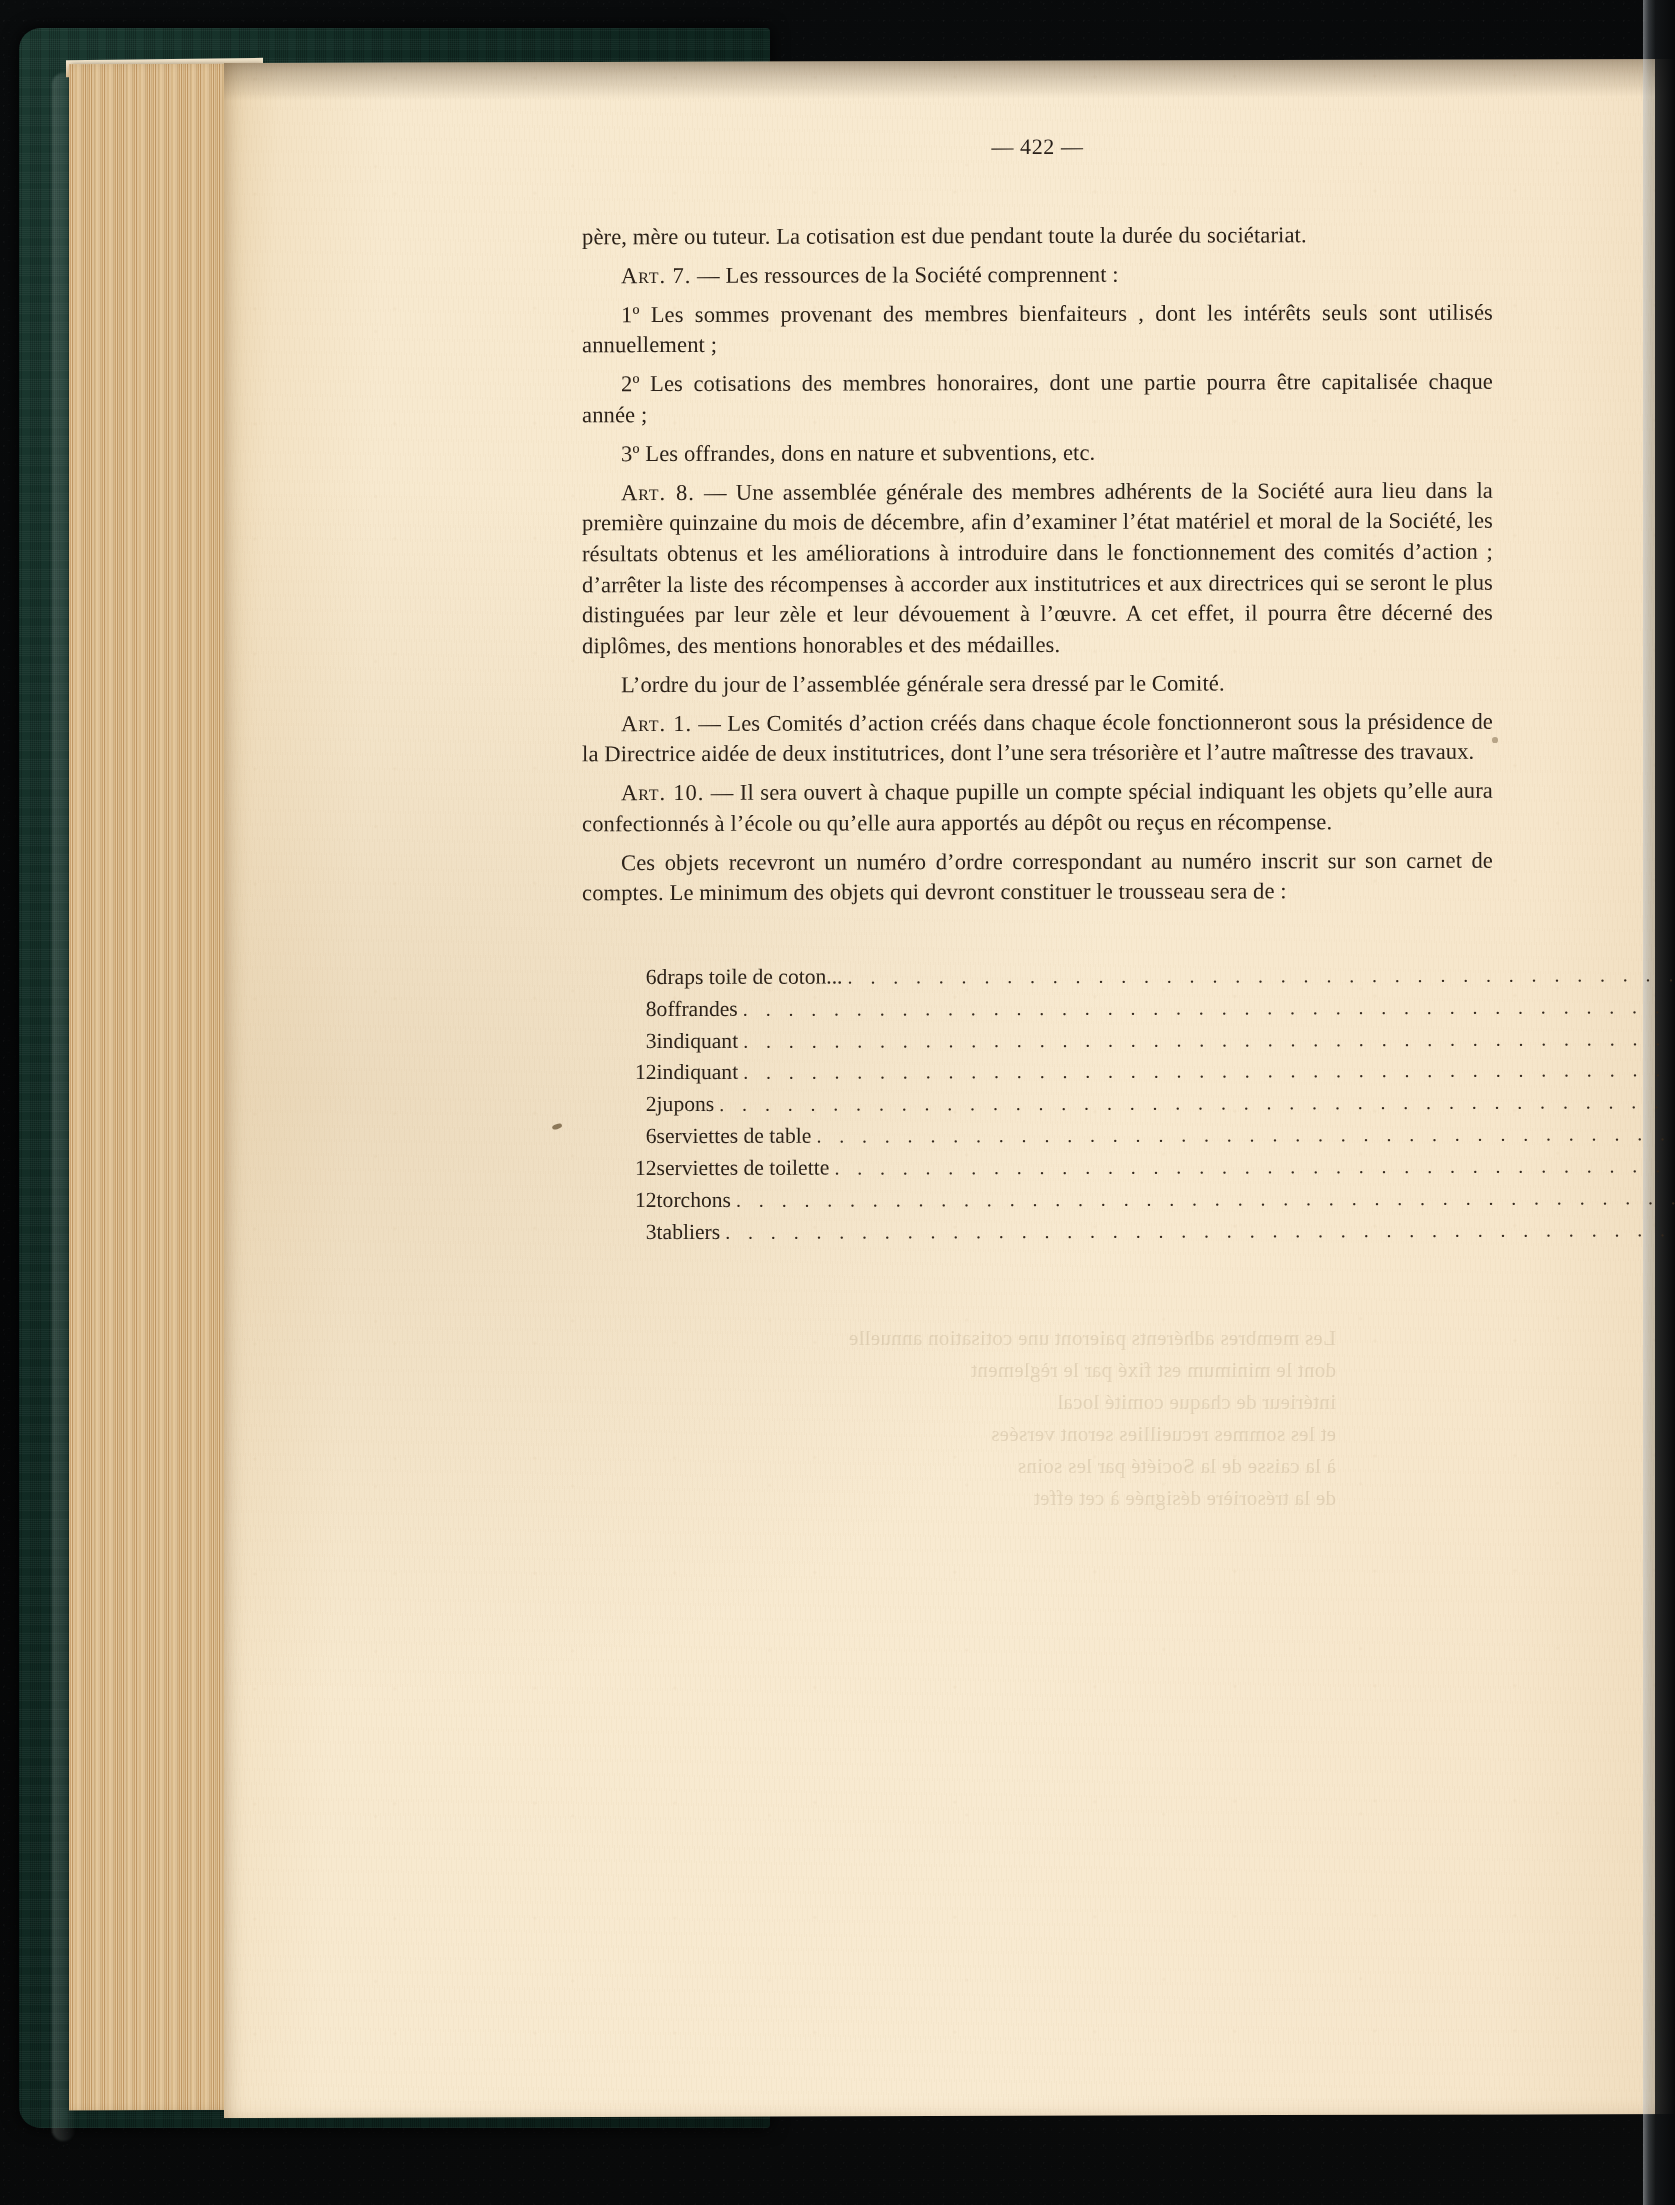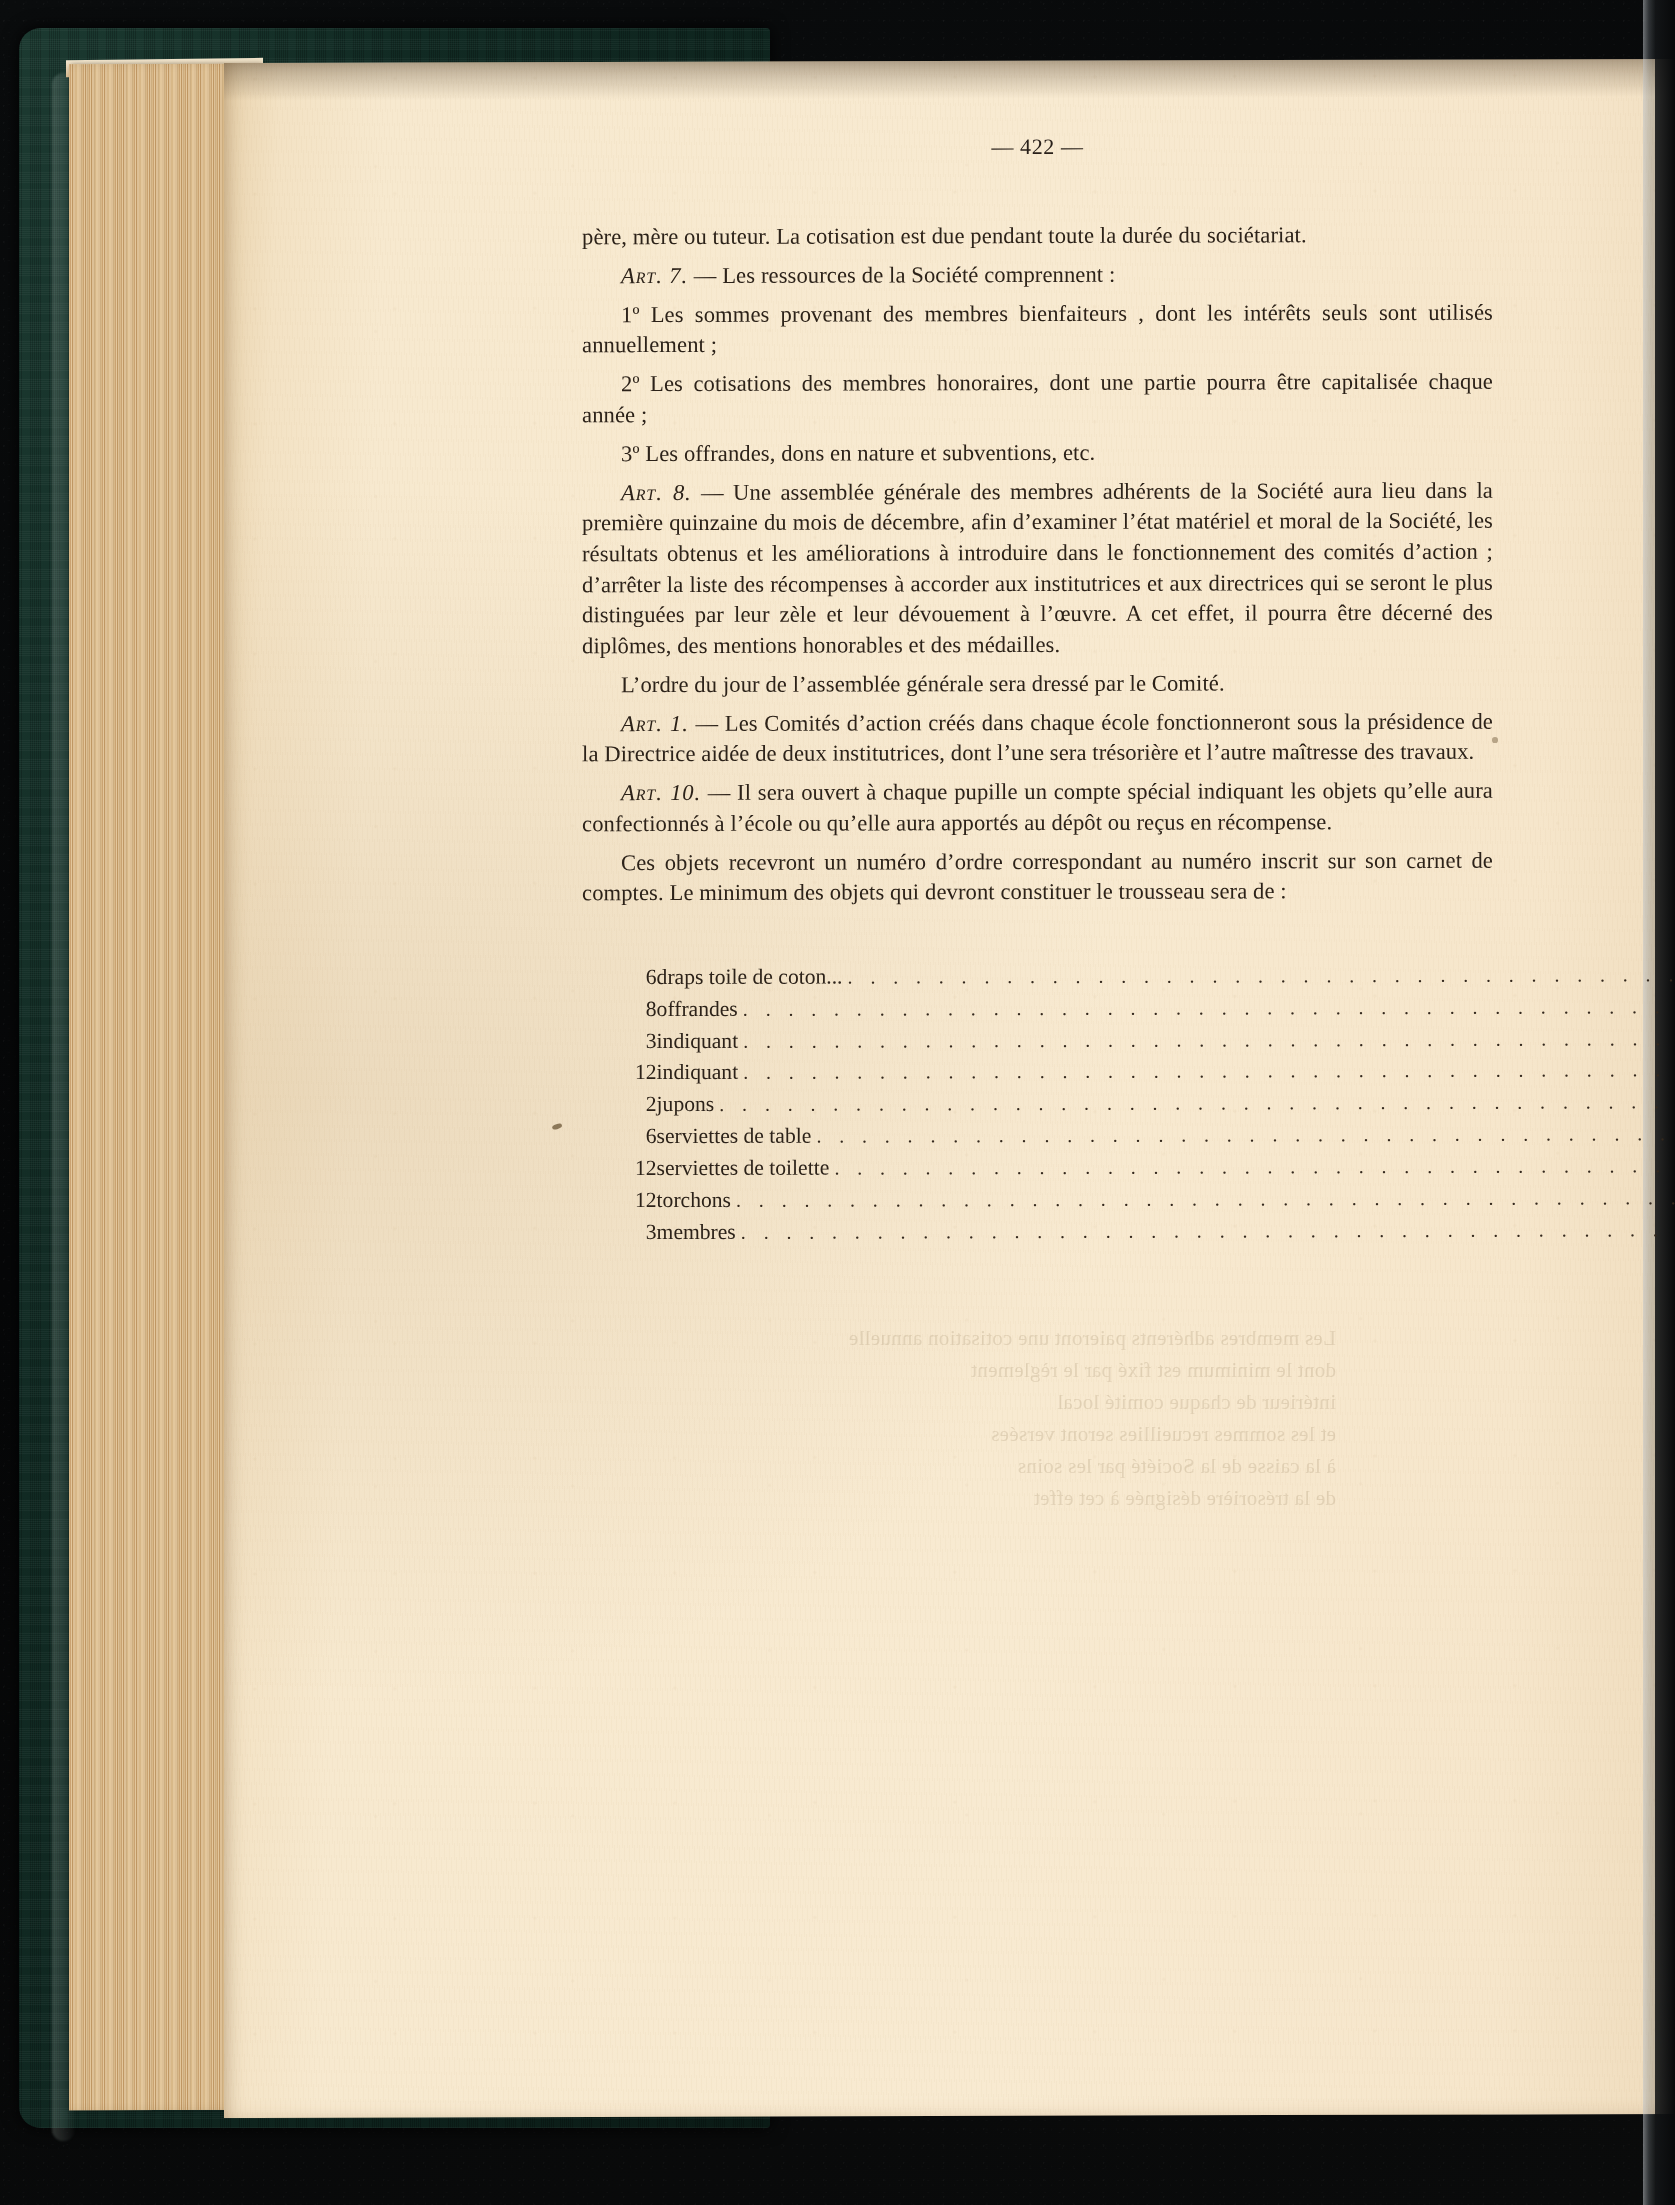--- a/index.html
+++ b/index.html
@@ -105,21 +105,20 @@
     text-align:justify;
     text-justify:inter-word;
     color:#2c2219;
     letter-spacing:0.1px;
   }
   p.para.indent{ text-indent:39px; }
   p.para.gap{ margin-top:8.3px; }
   .artlabel{
     font-variant:small-caps;
     letter-spacing:0.9px;
-    font-style:italic;
   }
   
   .listwrap{
     margin-top:56px;
     width:911px;
     font-size:21.6px;
     color:#2c2219;
   }
   table.trousseau{
     border-collapse:collapse;
@@ -315,21 +314,21 @@
                 <span class="leaderbox">
                   <span class="itemname">torchons</span>
                   <span class="leader">. . . . . . . . . . . . . . . . . . . . . . . . . . . . . . . . . . . . . . . . . . .</span>
                 </span>
               </td>
             </tr>
             <tr>
               <td class="qty">3</td>
               <td class="item">
                 <span class="leaderbox">
-                  <span class="itemname">membres</span>
+                  <span class="itemname">tabliers</span>
                   <span class="leader">. . . . . . . . . . . . . . . . . . . . . . . . . . . . . . . . . . . . . . . . . . .</span>
                 </span>
               </td>
             </tr>
             <tr class="totalrow">
               <td></td>
               <td class="totlabel">Total......</td>
             </tr>
           </tbody>
       </table>

